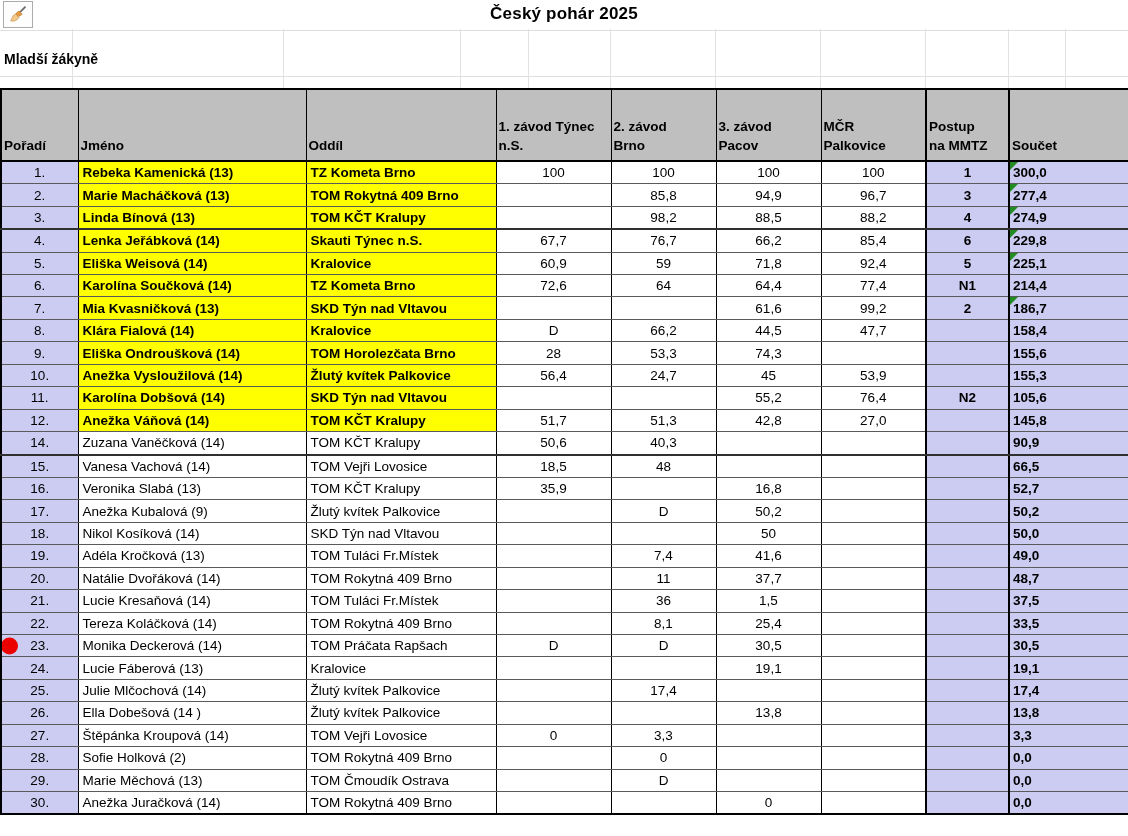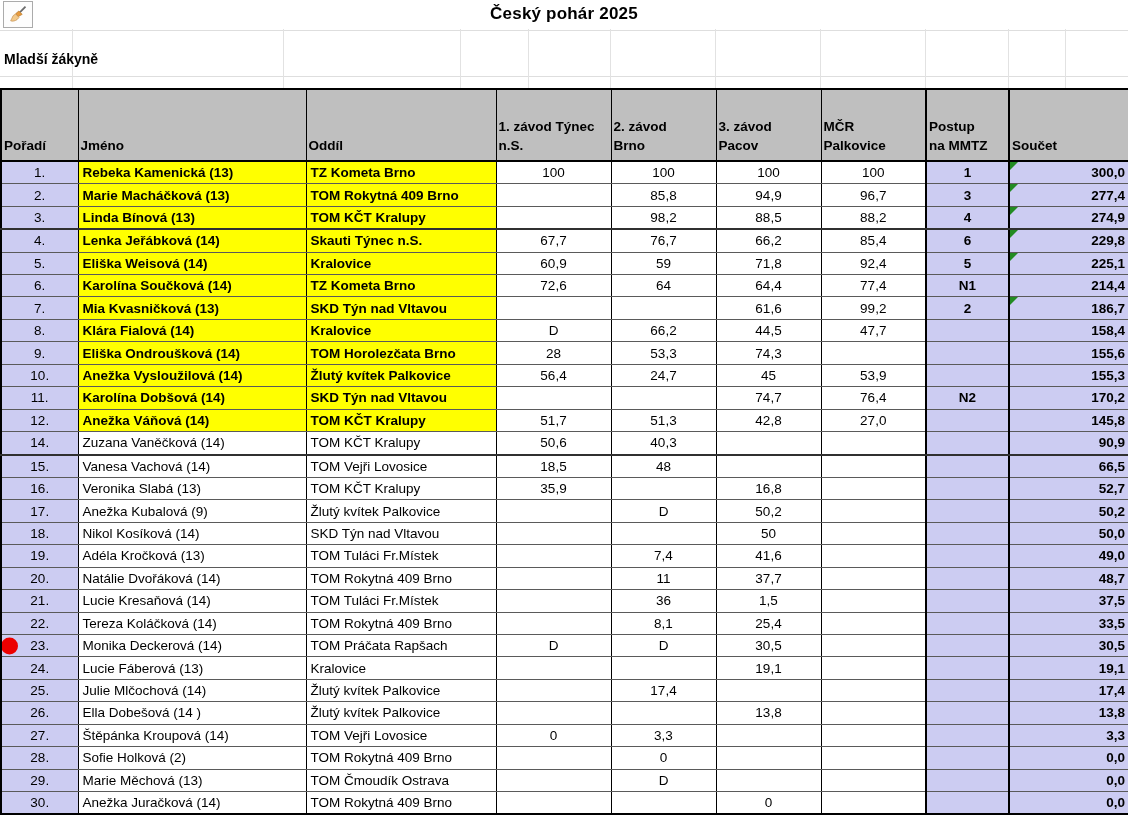--- a/index.html
+++ b/index.html
@@ -23,21 +23,21 @@
   th.th-postup,th.th-soucet{border-left:2px solid #000;}
   td{height:21.4px;padding:0 3px;border-right:1px solid #000;border-bottom:1px solid #5a5a5a;
      overflow:hidden;white-space:nowrap;line-height:21px;}
   tr.data-row{height:22.45px;}
   tr.thick-bottom td{border-bottom:2px solid #303030;}
   .c-rank{background:#ccccf2;text-align:center;position:relative;}
   .c-name,.c-club{text-align:left;padding-left:4px;}
   .hl{background:#ffff00;font-weight:bold;margin-top:12px;}
   .c-num{text-align:center;}
   .c-postup{background:#ccccf2;text-align:center;font-weight:bold;border-left:2px solid #000;}
-  .c-total{background:#ccccf2;text-align:right;font-weight:bold;border-left:2px solid #000;position:relative;}
+  .c-total{background:#ccccf2;text-align:left;font-weight:bold;border-left:2px solid #000;position:relative;}
   .tri{position:absolute;top:0;left:0;width:0;height:0;border-top:8px solid #228b22;border-right:8px solid transparent;}
   .dot{position:absolute;left:-1px;top:50%;transform:translateY(-50%);width:17px;height:17px;border-radius:50%;background:#ec0000;}
 </style>
 </head>
 <body>
 
 <div class="page">
 
   <div class="topbar">
     <div class="gl-h" style="top:30px"></div>
@@ -223,24 +223,24 @@
           <td class="c-num">53,9</td>
           <td class="c-postup"></td>
           <td class="c-total">155,3</td>
         </tr>
         <tr class="data-row">
           <td class="c-rank">11.</td>
           <td class="c-name hl">Karolína Dobšová (14)</td>
           <td class="c-club hl">SKD Týn nad Vltavou</td>
           <td class="c-num"></td>
           <td class="c-num"></td>
-          <td class="c-num">74,7</td>
+          <td class="c-num">55,2</td>
           <td class="c-num">76,4</td>
           <td class="c-postup">N2</td>
-          <td class="c-total">170,2</td>
+          <td class="c-total">105,6</td>
         </tr>
         <tr class="data-row">
           <td class="c-rank">12.</td>
           <td class="c-name hl">Anežka Váňová (14)</td>
           <td class="c-club hl">TOM KČT Kralupy</td>
           <td class="c-num">51,7</td>
           <td class="c-num">51,3</td>
           <td class="c-num">42,8</td>
           <td class="c-num">27,0</td>
           <td class="c-postup"></td>

